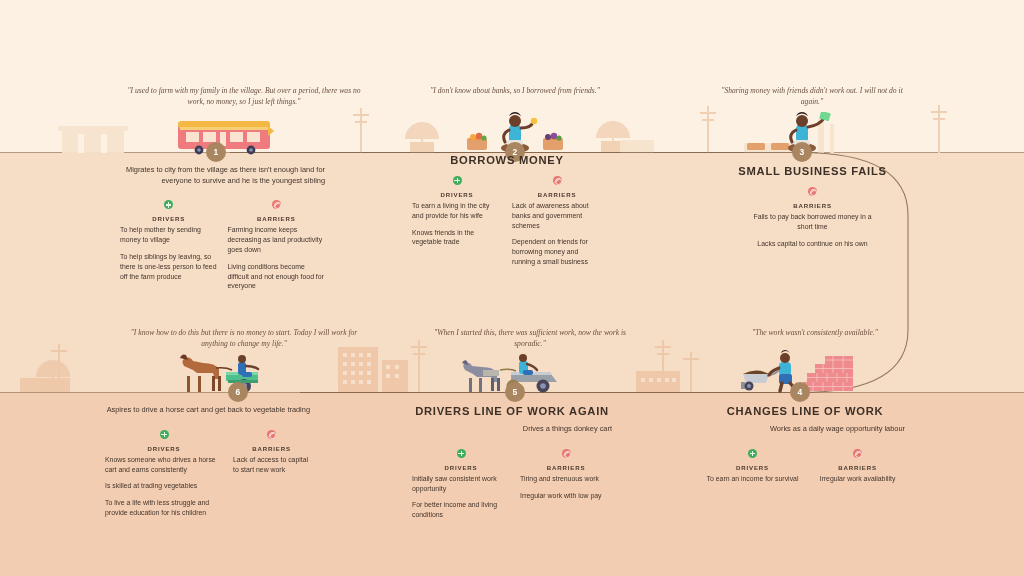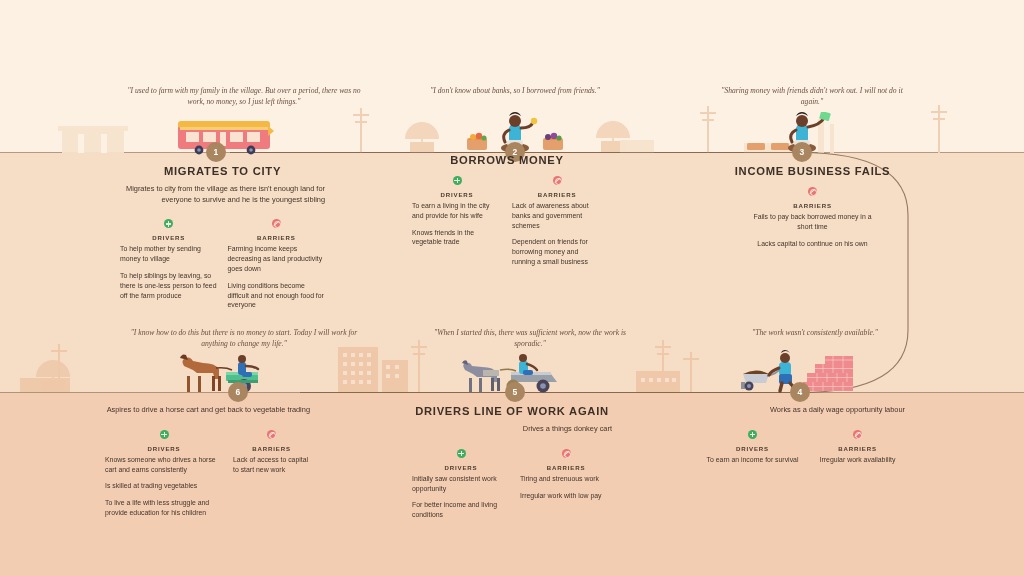--- a/index.html
+++ b/index.html
@@ -334,21 +334,20 @@
 
   <div class="quote" style="left:126px;top:86px;width:236px;">"I used to farm with my family in the village. But over a period, there was no work, no money, so I just left things."</div>
   <div class="quote" style="left:430px;top:86px;width:170px;">"I don't know about banks, so I borrowed from friends."</div>
   <div class="quote" style="left:712px;top:86px;width:200px;">"Sharing money with friends didn't work out. I will not do it again."</div>
 
   <div class="quote" style="left:126px;top:328px;width:236px;">"I know how to do this but there is no money to start. Today I will work for anything to change my life."</div>
   <div class="quote" style="left:430px;top:328px;width:200px;">"When I started this, there was sufficient work, now the work is sporadic."</div>
   <div class="quote" style="left:715px;top:328px;width:200px;">"The work wasn't consistently available."</div>
 
   <div class="stage-col" style="left:120px;top:165px;width:205px;">
-    <div class="stage-title">MIGRATES TO CITY</div>
     <div class="stage-desc">Migrates to city from the village as there isn't enough land for everyone to survive and he is the youngest sibling</div>
     <div class="db-wrap">
       <div class="db-col">
         <div class="db-head">
           <span class="db-ico driver"></span>
           <div class="db-label">DRIVERS</div>
         </div>
         <ul class="db-list">
           <li>To help mother by sending money to village</li>
           <li>To help siblings by leaving, so there is one-less person to feed off the farm produce</li>
@@ -387,21 +386,21 @@
         </div>
         <ul class="db-list">
           <li>Lack of awareness about banks and government schemes</li>
           <li>Dependent on friends for borrowing money and running a small business</li>
         </ul>
       </div>
     </div>
   </div>
 
   <div class="stage-col" style="left:720px;top:165px;width:185px;">
-    <div class="stage-title">INCOME BUSINESS FAILS</div>
+    <div class="stage-title">SMALL BUSINESS FAILS</div>
     <div class="db-wrap" style="justify-content:center;">
       <div class="db-col center" style="flex:0 0 120px;">
         <div class="db-head">
           <span class="db-ico barrier"></span>
           <div class="db-label">BARRIERS</div>
         </div>
         <ul class="db-list" style="text-align:left;">
           <li>Fails to pay back borrowed money in a short time</li>
           <li>Lacks capital to continue on his own</li>
         </ul>
@@ -456,20 +455,21 @@
         </div>
         <ul class="db-list">
           <li>Tiring and strenuous work</li>
           <li>Irregular work with low pay</li>
         </ul>
       </div>
     </div>
   </div>
 
   <div class="stage-col" style="left:705px;top:405px;width:200px;">
+    <div class="stage-title">CHANGES LINE OF WORK</div>
     <div class="stage-desc">Works as a daily wage opportunity labour</div>
     <div class="db-wrap">
       <div class="db-col center">
         <div class="db-head">
           <span class="db-ico driver"></span>
           <div class="db-label">DRIVERS</div>
         </div>
         <ul class="db-list">
           <li>To earn an income for survival</li>
         </ul>

